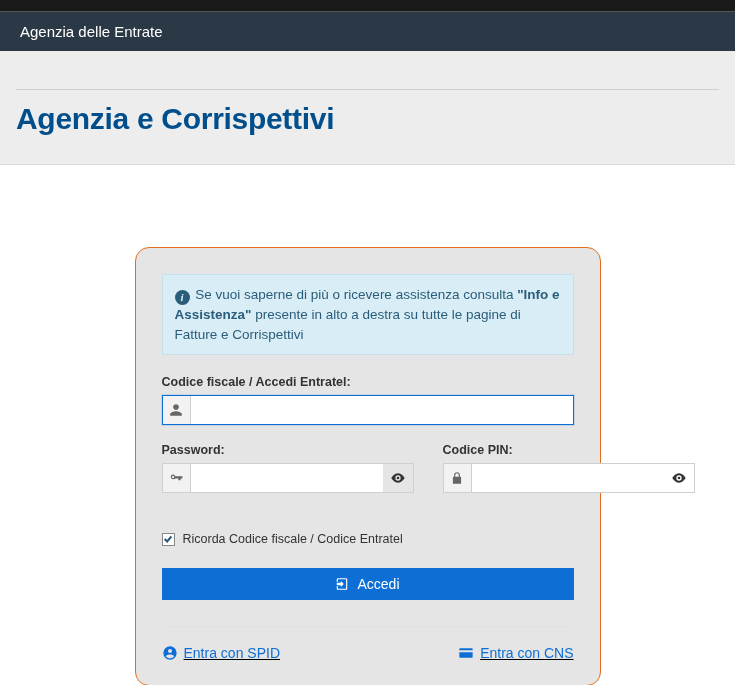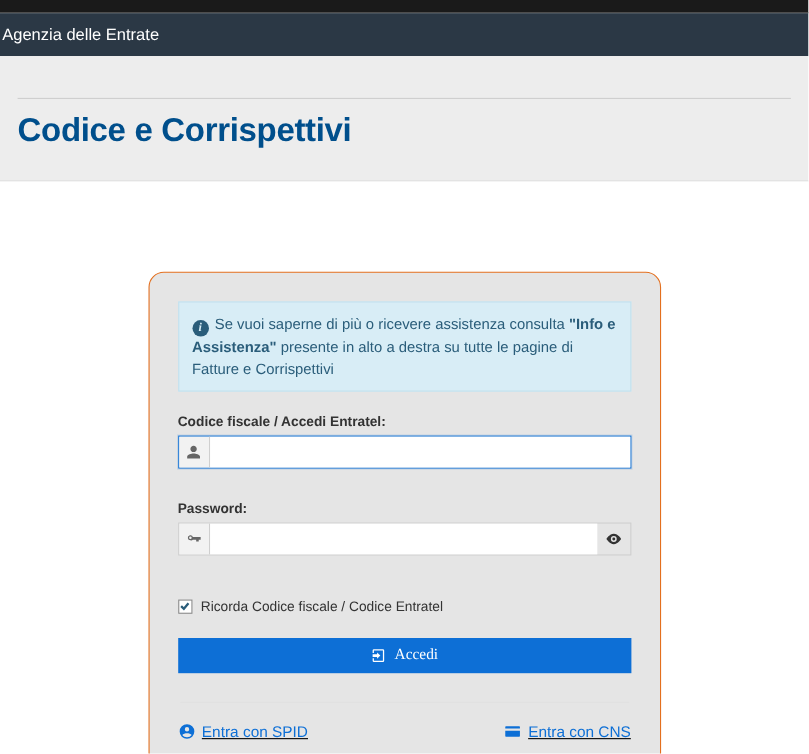--- a/index.html
+++ b/index.html
@@ -11,21 +11,21 @@
       overflow: hidden;
     }
     .topbar {
       height: 12px;
       background: #1a1a1a;
       border-bottom: 1px solid #555;
     }
     .header {
       background: #2b3845;
       color: #ffffff;
-      padding: 11px 2px;
+      padding: 11px 20px;
       font-size: 15px;
       font-weight: 400;
     }
     .title-section {
       background: #ededed;
       padding: 38px 16px 28px 16px;
       border-bottom: 1px solid #dcdcdc;
     }
     .title-section .divider {
       border-top: 1px solid #cfcfcf;
@@ -115,21 +115,21 @@
       flex: 0 0 30px;
       display: flex;
       align-items: center;
       justify-content: center;
       cursor: pointer;
     }
     .eye-btn svg { width: 16px; height: 16px; fill: #333; }
     .row2 {
       display: flex;
       gap: 29px;
-      margin-top: 29px;
+      margin-top: 18px;
     }
     .row2 .col1 { flex: 1 1 56%; }
     .row2 .col2 { flex: 1 1 44%; }
     .remember {
       margin-top: 39px;
       display: flex;
       align-items: center;
       gap: 8px;
       font-size: 12.5px;
       color: #333;
@@ -152,21 +152,20 @@
       background: #0d6fd6;
       color: #fff;
       border: none;
       font-size: 14px;
       font-weight: 500;
       cursor: pointer;
       display: flex;
       align-items: center;
       justify-content: center;
       gap: 8px;
-      font-family: Liberation Serif, serif;
     }
     .login-btn svg { width: 14px; height: 14px; fill: #fff; }
     .separator {
       border-top: 1px solid #e0e0e0;
       margin: 26px 2px 0 2px;
     }
     .alt-logins {
       margin-top: 18px;
       display: flex;
       justify-content: space-between;
@@ -186,21 +185,21 @@
 <body>
 
 <div class="topbar"></div>
 
 <div class="header">
   <span>Agenzia delle Entrate</span>
 </div>
 
 <div class="title-section">
   <div class="divider"></div>
-  <h1 class="page-title">Codice e Corrispettivi</h1>
+  <h1 class="page-title">Agenzia e Corrispettivi</h1>
 </div>
 
 <div class="content">
   <div class="card">
 
     <div class="info-box">
       <span class="info-icon">i</span>
       <span>Se vuoi saperne di più o ricevere assistenza consulta </span><b>"Info e Assistenza"</b><span> presente in alto a destra su tutte le pagine di Fatture e Corrispettivi</span>
     </div>
 
@@ -214,20 +213,36 @@
       <input type="text" value="" style="">
     </div>
 
     <div class="row2">
       <div class="col1">
         <label class="field-label">Password:</label>
         <div class="input-group">
           <span class="input-addon">
             <svg viewBox="0 0 24 24">
                 <path d="M7 14a4 4 0 1 1 3.87-5H23v4h-3v3h-4v-3h-5.13A4 4 0 0 1 7 14zm0-6a2 2 0 1 0 0 4 2 2 0 0 0 0-4z"></path>
+              </svg>
+          </span>
+          <input type="password" value="" style="">
+          <span class="eye-btn">
+            <svg viewBox="0 0 24 24">
+                <path d="M12 5C6 5 2 12 2 12s4 7 10 7 10-7 10-7-4-7-10-7zm0 11a4 4 0 1 1 0-8 4 4 0 0 1 0 8zm0-6a2 2 0 1 0 0 4 2 2 0 0 0 0-4z"></path>
+              </svg>
+          </span>
+        </div>
+      </div>
+      <div class="col2">
+        <label class="field-label">Codice PIN:</label>
+        <div class="input-group">
+          <span class="input-addon">
+            <svg viewBox="0 0 24 24">
+                <path d="M17 10V7a5 5 0 0 0-10 0v3H5v12h14V10h-2zm-8-3a3 3 0 0 1 6 0v3H9V7z"></path>
               </svg>
           </span>
           <input type="password" value="" style="">
           <span class="eye-btn">
             <svg viewBox="0 0 24 24">
                 <path d="M12 5C6 5 2 12 2 12s4 7 10 7 10-7 10-7-4-7-10-7zm0 11a4 4 0 1 1 0-8 4 4 0 0 1 0 8zm0-6a2 2 0 1 0 0 4 2 2 0 0 0 0-4z"></path>
               </svg>
           </span>
         </div>
       </div>

